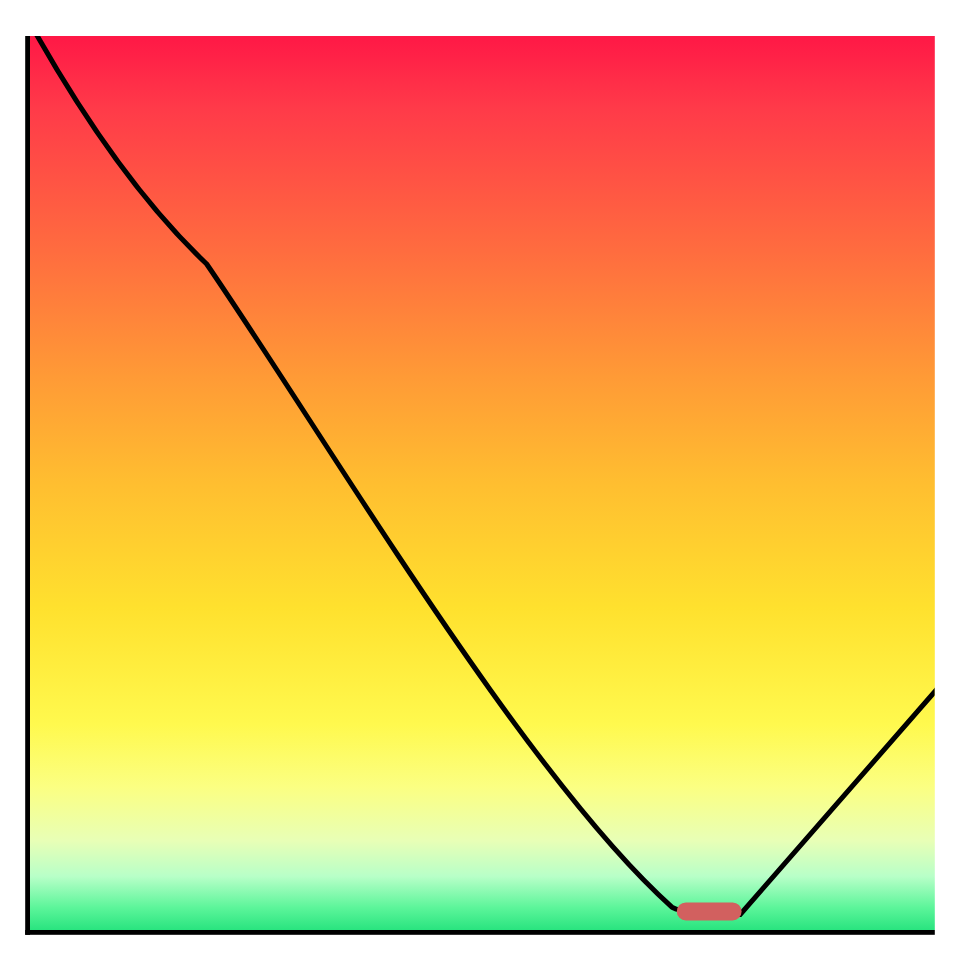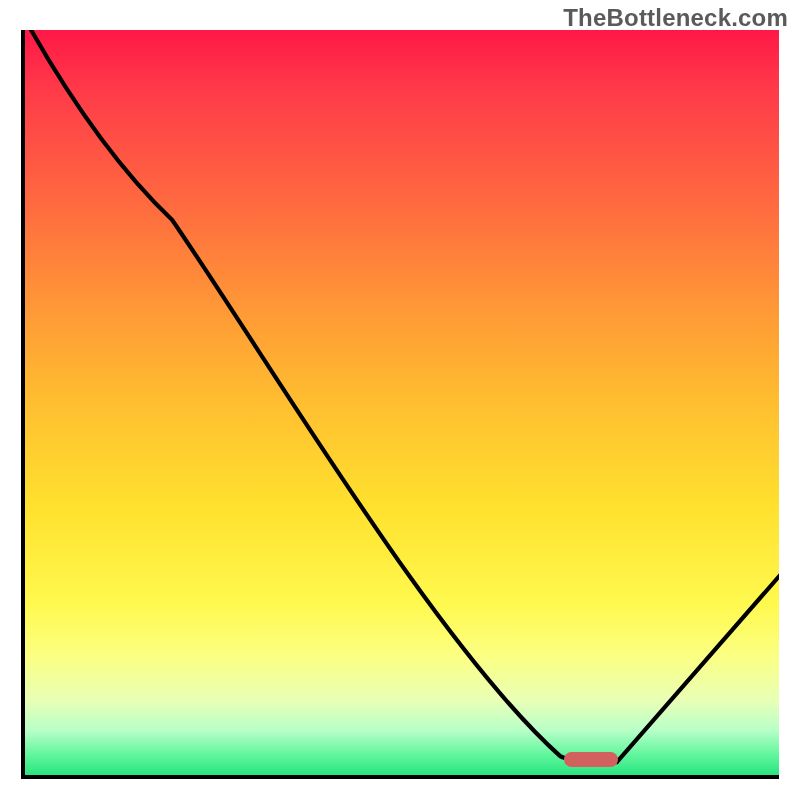--- a/index.html
+++ b/index.html
@@ -65,21 +65,20 @@
     width: 54px;
     height: 15px;
     border-radius: 8px;
     background: #d2605f;
   }
 </style>
 </head>
 <body>
 
 <div class="outer">
-  <div class="watermark">TheBottleneck.com</div>
 
   <div class="plot-area">
 
     <svg class="overlay" viewBox="0 0 758 749" preserveAspectRatio="none">
       <path d="M 5 -2
                C 60 95, 110 155, 148 191
                C 250 340, 415 620, 538 730
                C 548 736, 585 736, 595 736
                L 760 547" fill="none" stroke="#000" stroke-width="4.2" stroke-linecap="round"></path>
     </svg>

